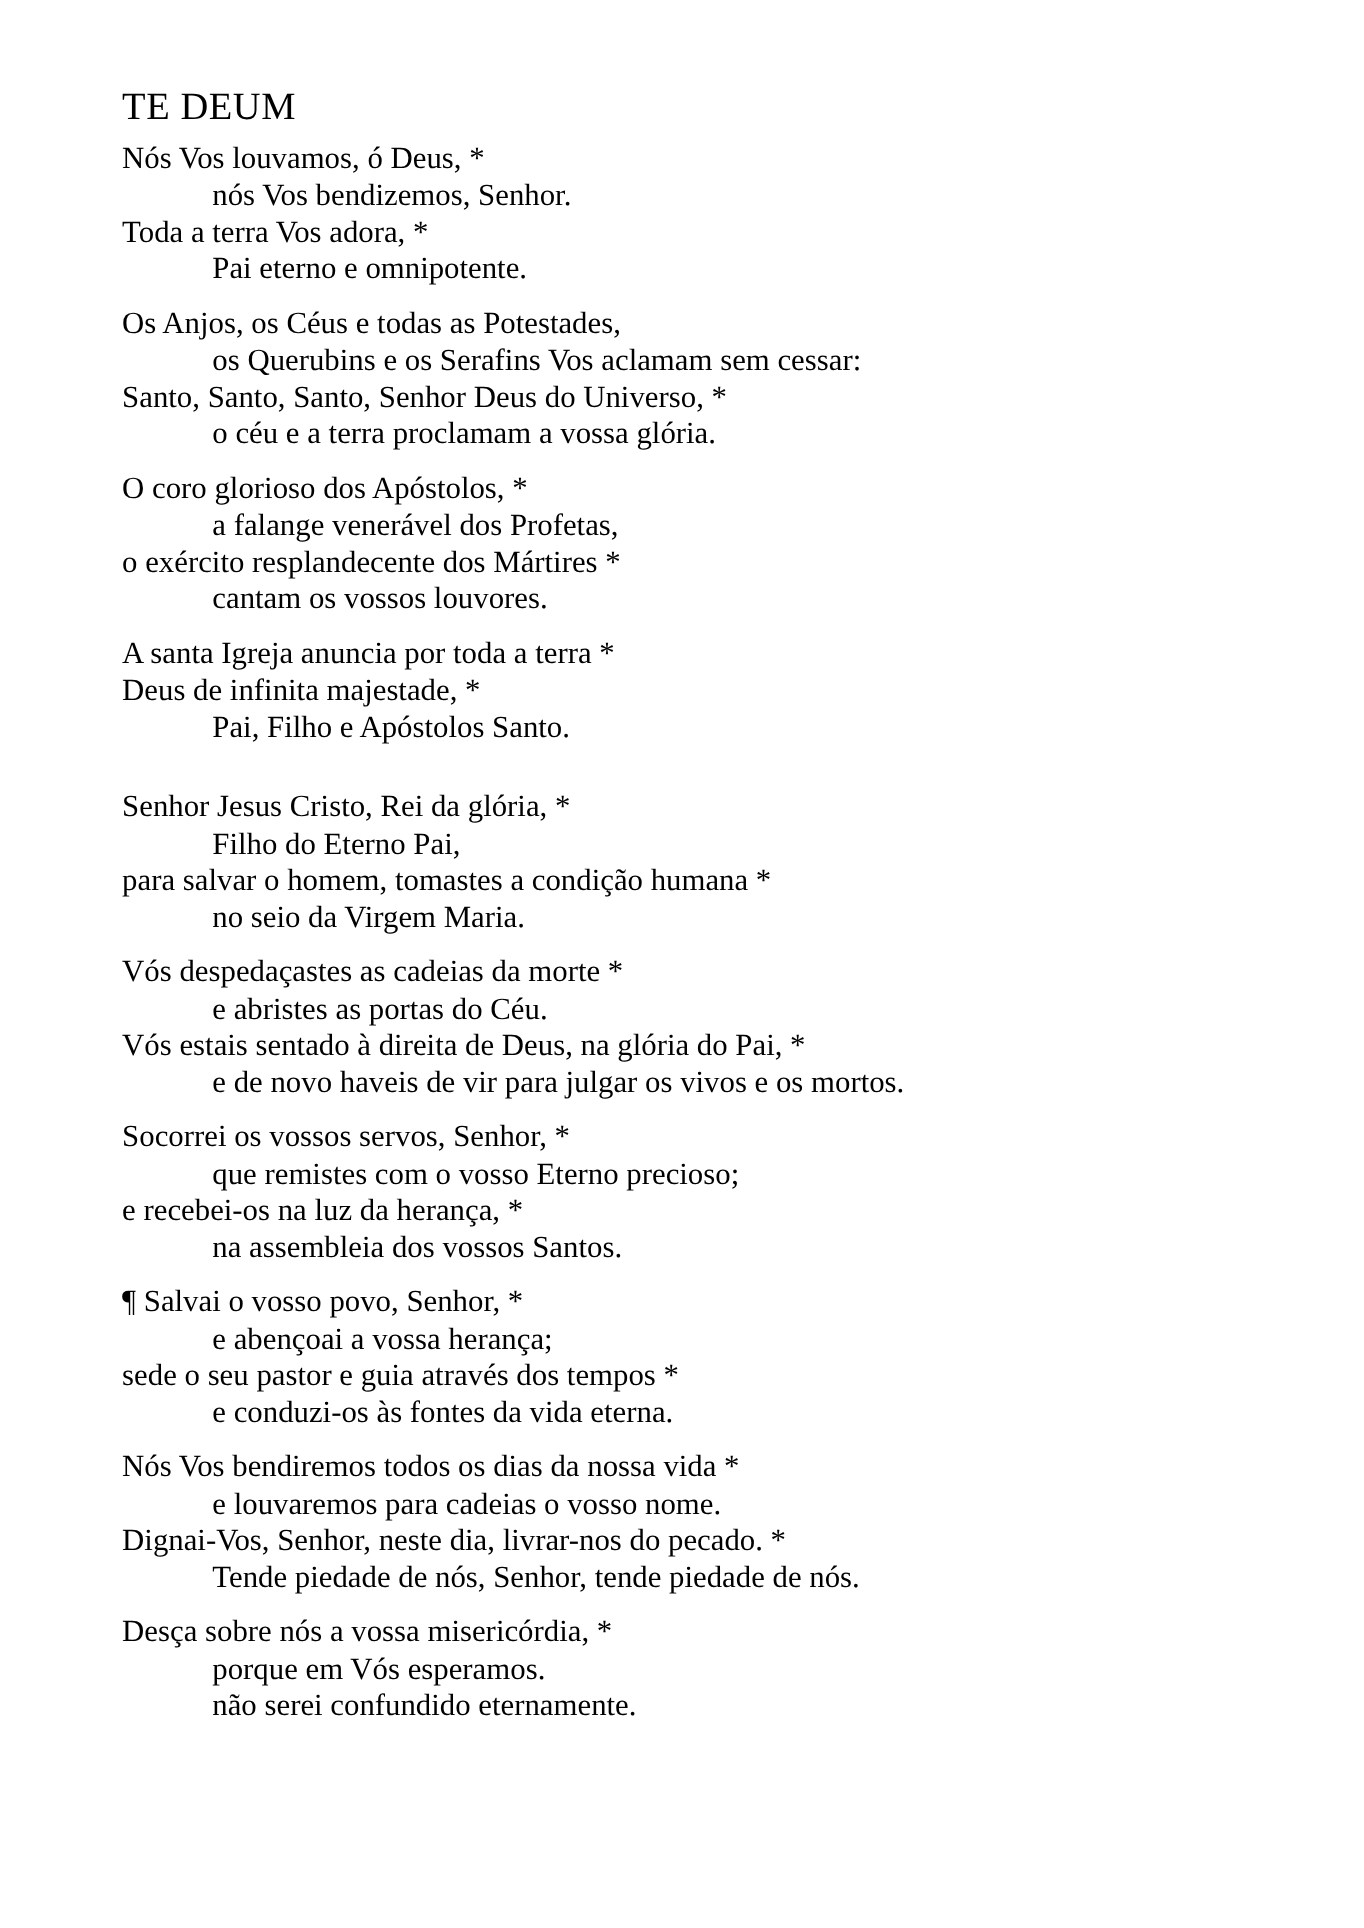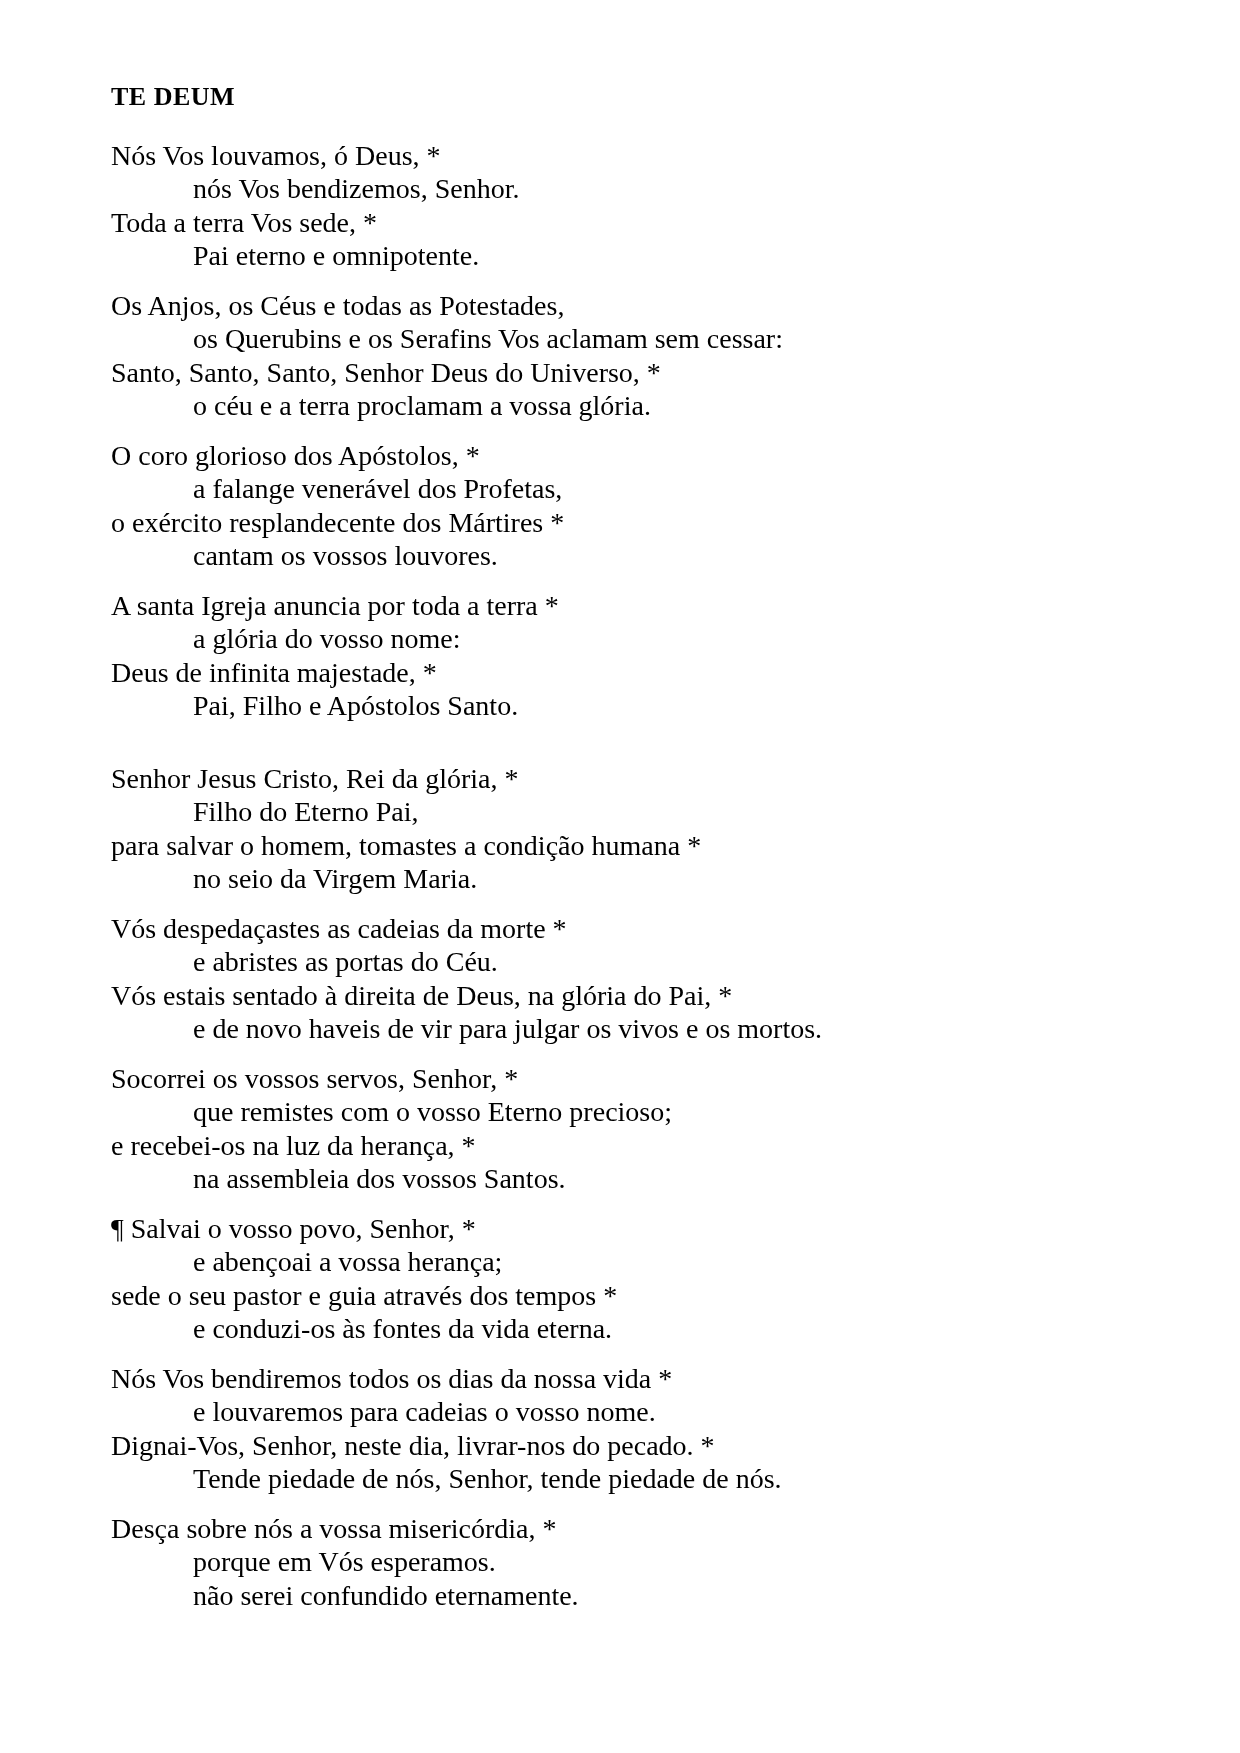--- a/index.html
+++ b/index.html
@@ -13,24 +13,24 @@
     height: 1753px;
     background: #ffffff;
     color: #000000;
     font-family: "Liberation Serif", "DejaVu Serif", serif;
     overflow: hidden;
   }
   .content {
     padding: 80px 90px 0 111px;
   }
   .title {
-    font-size: 26px;
+    font-size: 35px;
     line-height: 33.5px;
-    font-weight: bold;
-    margin: 0 0 25px 0;
+    font-weight: normal;
+    margin: 0 0 14px 0;
     letter-spacing: 0.5px;
   }
   .stanza {
     margin: 0 0 16px 0;
   }
   .stanza.extra-space {
     margin-top: 39px;
   }
   .line {
     font-size: 28px;
@@ -44,38 +44,37 @@
 </head>
 <body>
 
 <div class="page">
   <div class="content">
     <h1 class="title">TE DEUM</h1>
     <div>
         <div class="stanza">
           <div class="line">Nós Vos louvamos, ó Deus, *</div>
           <div class="line indent">nós Vos bendizemos, Senhor.</div>
-          <div class="line">Toda a terra Vos sede, *</div>
+          <div class="line">Toda a terra Vos adora, *</div>
           <div class="line indent">Pai eterno e omnipotente.</div>
         </div>
         <div class="stanza">
           <div class="line">Os Anjos, os Céus e todas as Potestades,</div>
           <div class="line indent">os Querubins e os Serafins Vos aclamam sem cessar:</div>
           <div class="line">Santo, Santo, Santo, Senhor Deus do Universo, *</div>
           <div class="line indent">o céu e a terra proclamam a vossa glória.</div>
         </div>
         <div class="stanza">
           <div class="line">O coro glorioso dos Apóstolos, *</div>
           <div class="line indent">a falange venerável dos Profetas,</div>
           <div class="line">o exército resplandecente dos Mártires *</div>
           <div class="line indent">cantam os vossos louvores.</div>
         </div>
         <div class="stanza">
           <div class="line">A santa Igreja anuncia por toda a terra *</div>
-          <div class="line indent">a glória do vosso nome:</div>
           <div class="line">Deus de infinita majestade, *</div>
           <div class="line indent">Pai, Filho e Apóstolos Santo.</div>
         </div>
         <div class="stanza extra-space">
           <div class="line">Senhor Jesus Cristo, Rei da glória, *</div>
           <div class="line indent">Filho do Eterno Pai,</div>
           <div class="line">para salvar o homem, tomastes a condição humana *</div>
           <div class="line indent">no seio da Virgem Maria.</div>
         </div>
         <div class="stanza">

